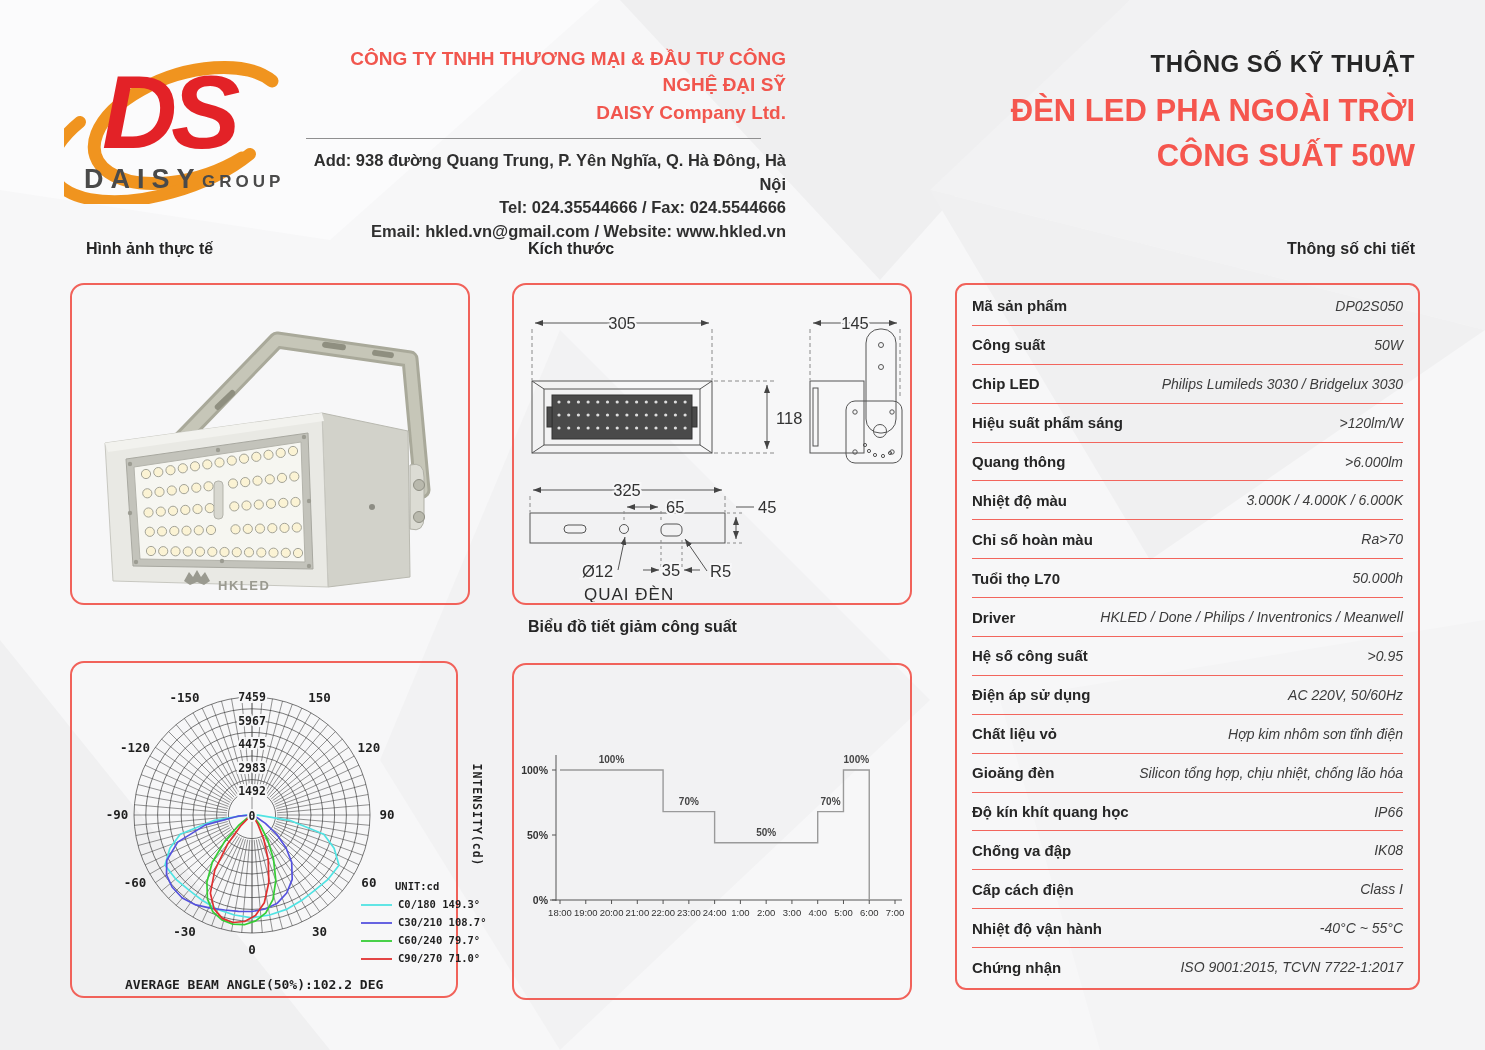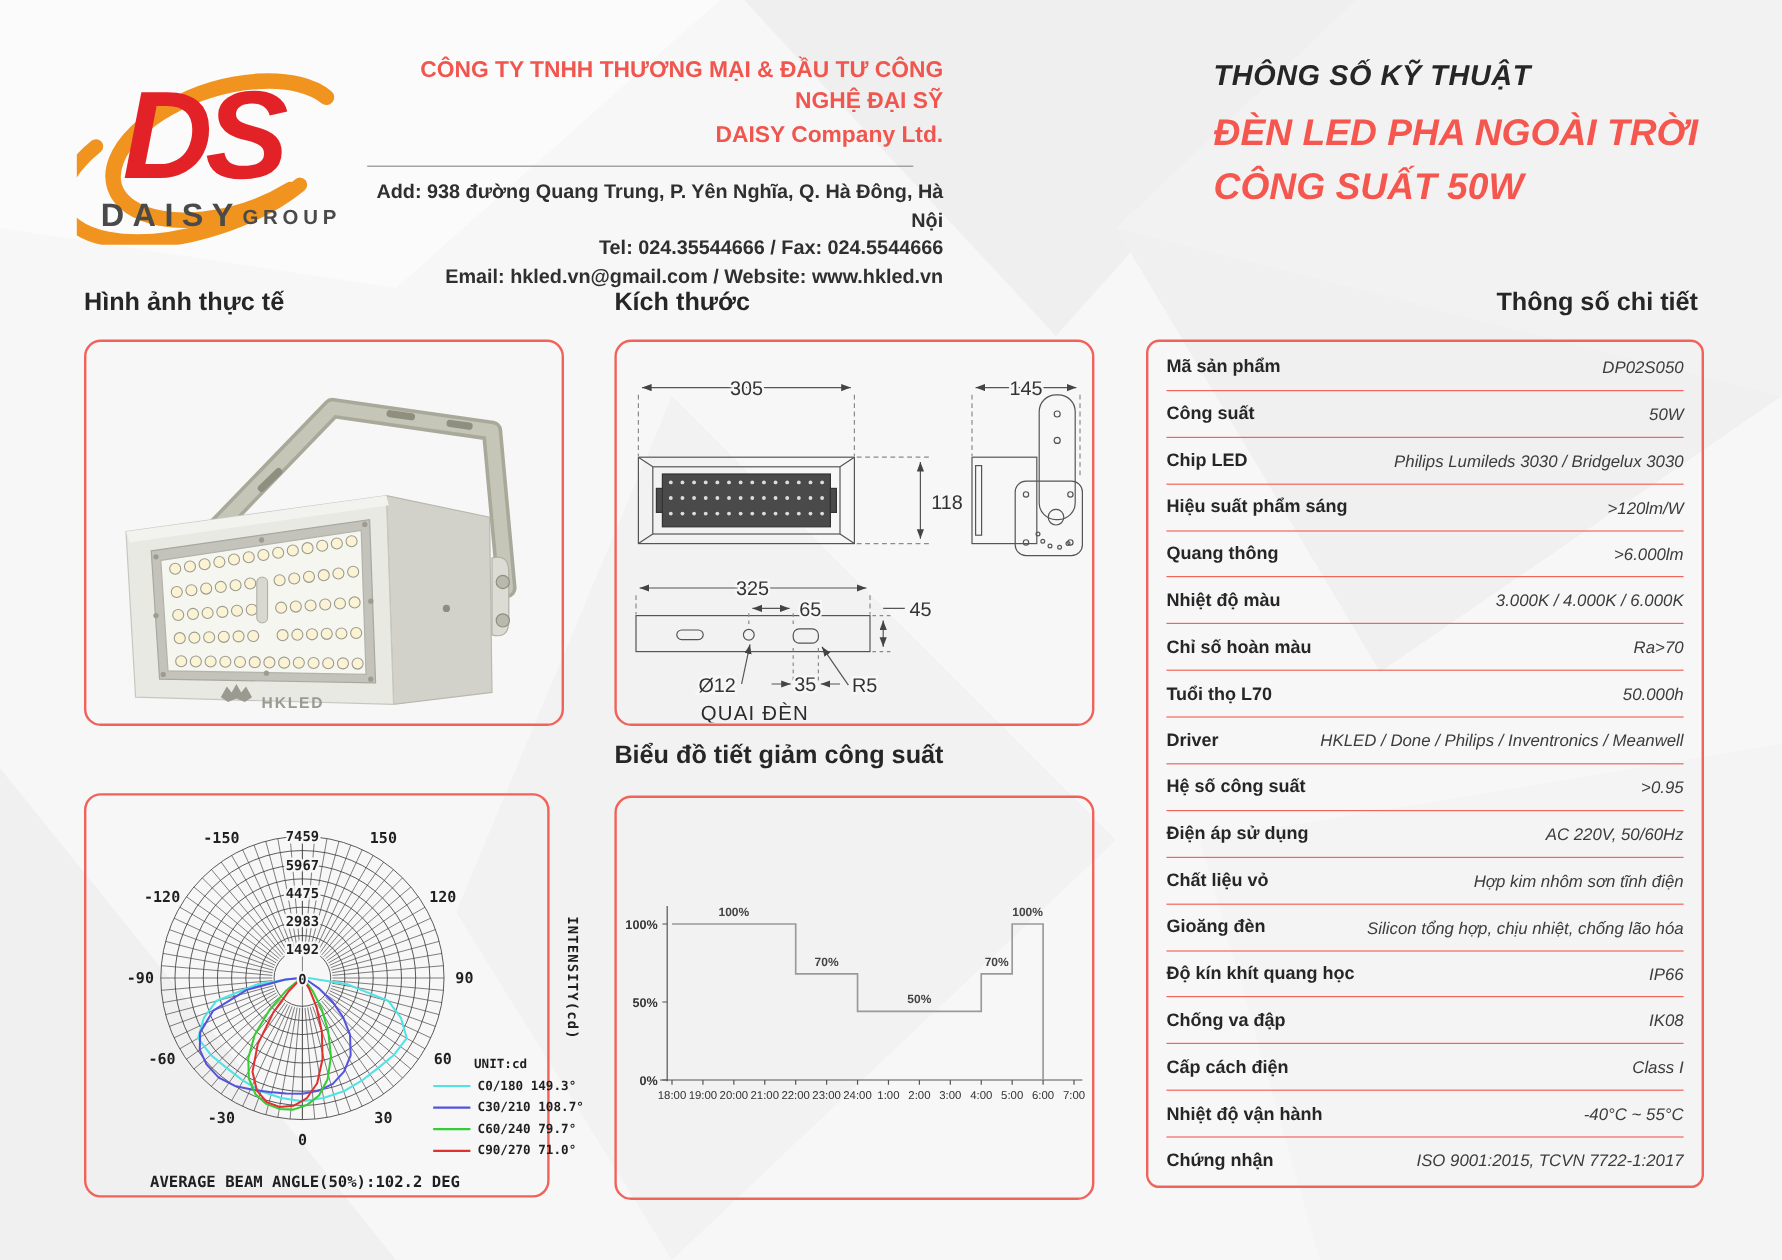--- a/index.html
+++ b/index.html
@@ -8,26 +8,26 @@
   .bgdeco{position:absolute;inset:0;z-index:0;}
   .layer{position:absolute;z-index:1;}
 
   
   .logo{left:64px;top:36px;width:218px;height:168px;}
   .company{left:306px;top:46px;width:480px;text-align:right;}
   .company .l1{font-size:19px;font-weight:bold;color:#f1564e;line-height:26px;}
   .company .l2{font-size:19px;font-weight:bold;color:#f1564e;line-height:26px;margin-top:2px;}
   .company .rule{width:455px;border-top:1.6px solid #8f8f90;margin:12px 0 10px 0;}
   .company .addr{font-size:16.5px;font-weight:bold;color:#2f2f2f;line-height:23.5px;}
-  .titleblock{right:70px;top:50px;text-align:left;font-style:italic;}
+  .titleblock{right:70px;top:50px;text-align:right;}
   .doc-title{font-size:24px;font-weight:bold;color:#262626;letter-spacing:.5px;}
   .prod-title{font-size:31px;font-weight:bold;color:#f5564e;line-height:45px;margin-top:10px;}
 
   
-  .sec{font-size:21px;font-weight:bold;color:#262626;}
+  .sec{font-size:16px;font-weight:bold;color:#262626;margin-left:16px;}
   .sec.photo{left:70px;top:240px;}
   .sec.dims{left:512px;top:240px;}
   .sec.specs{right:70px;top:240px;}
   .sec.polar{left:70px;top:618px;}
   .sec.power{left:512px;top:618px;}
 
   
   .frame{border:2.5px solid #f1625a;border-radius:14px;box-sizing:border-box;}
   .photo-box{left:70px;top:283px;width:400px;height:322px;}
   .dims-box{left:512px;top:283px;width:400px;height:322px;}

